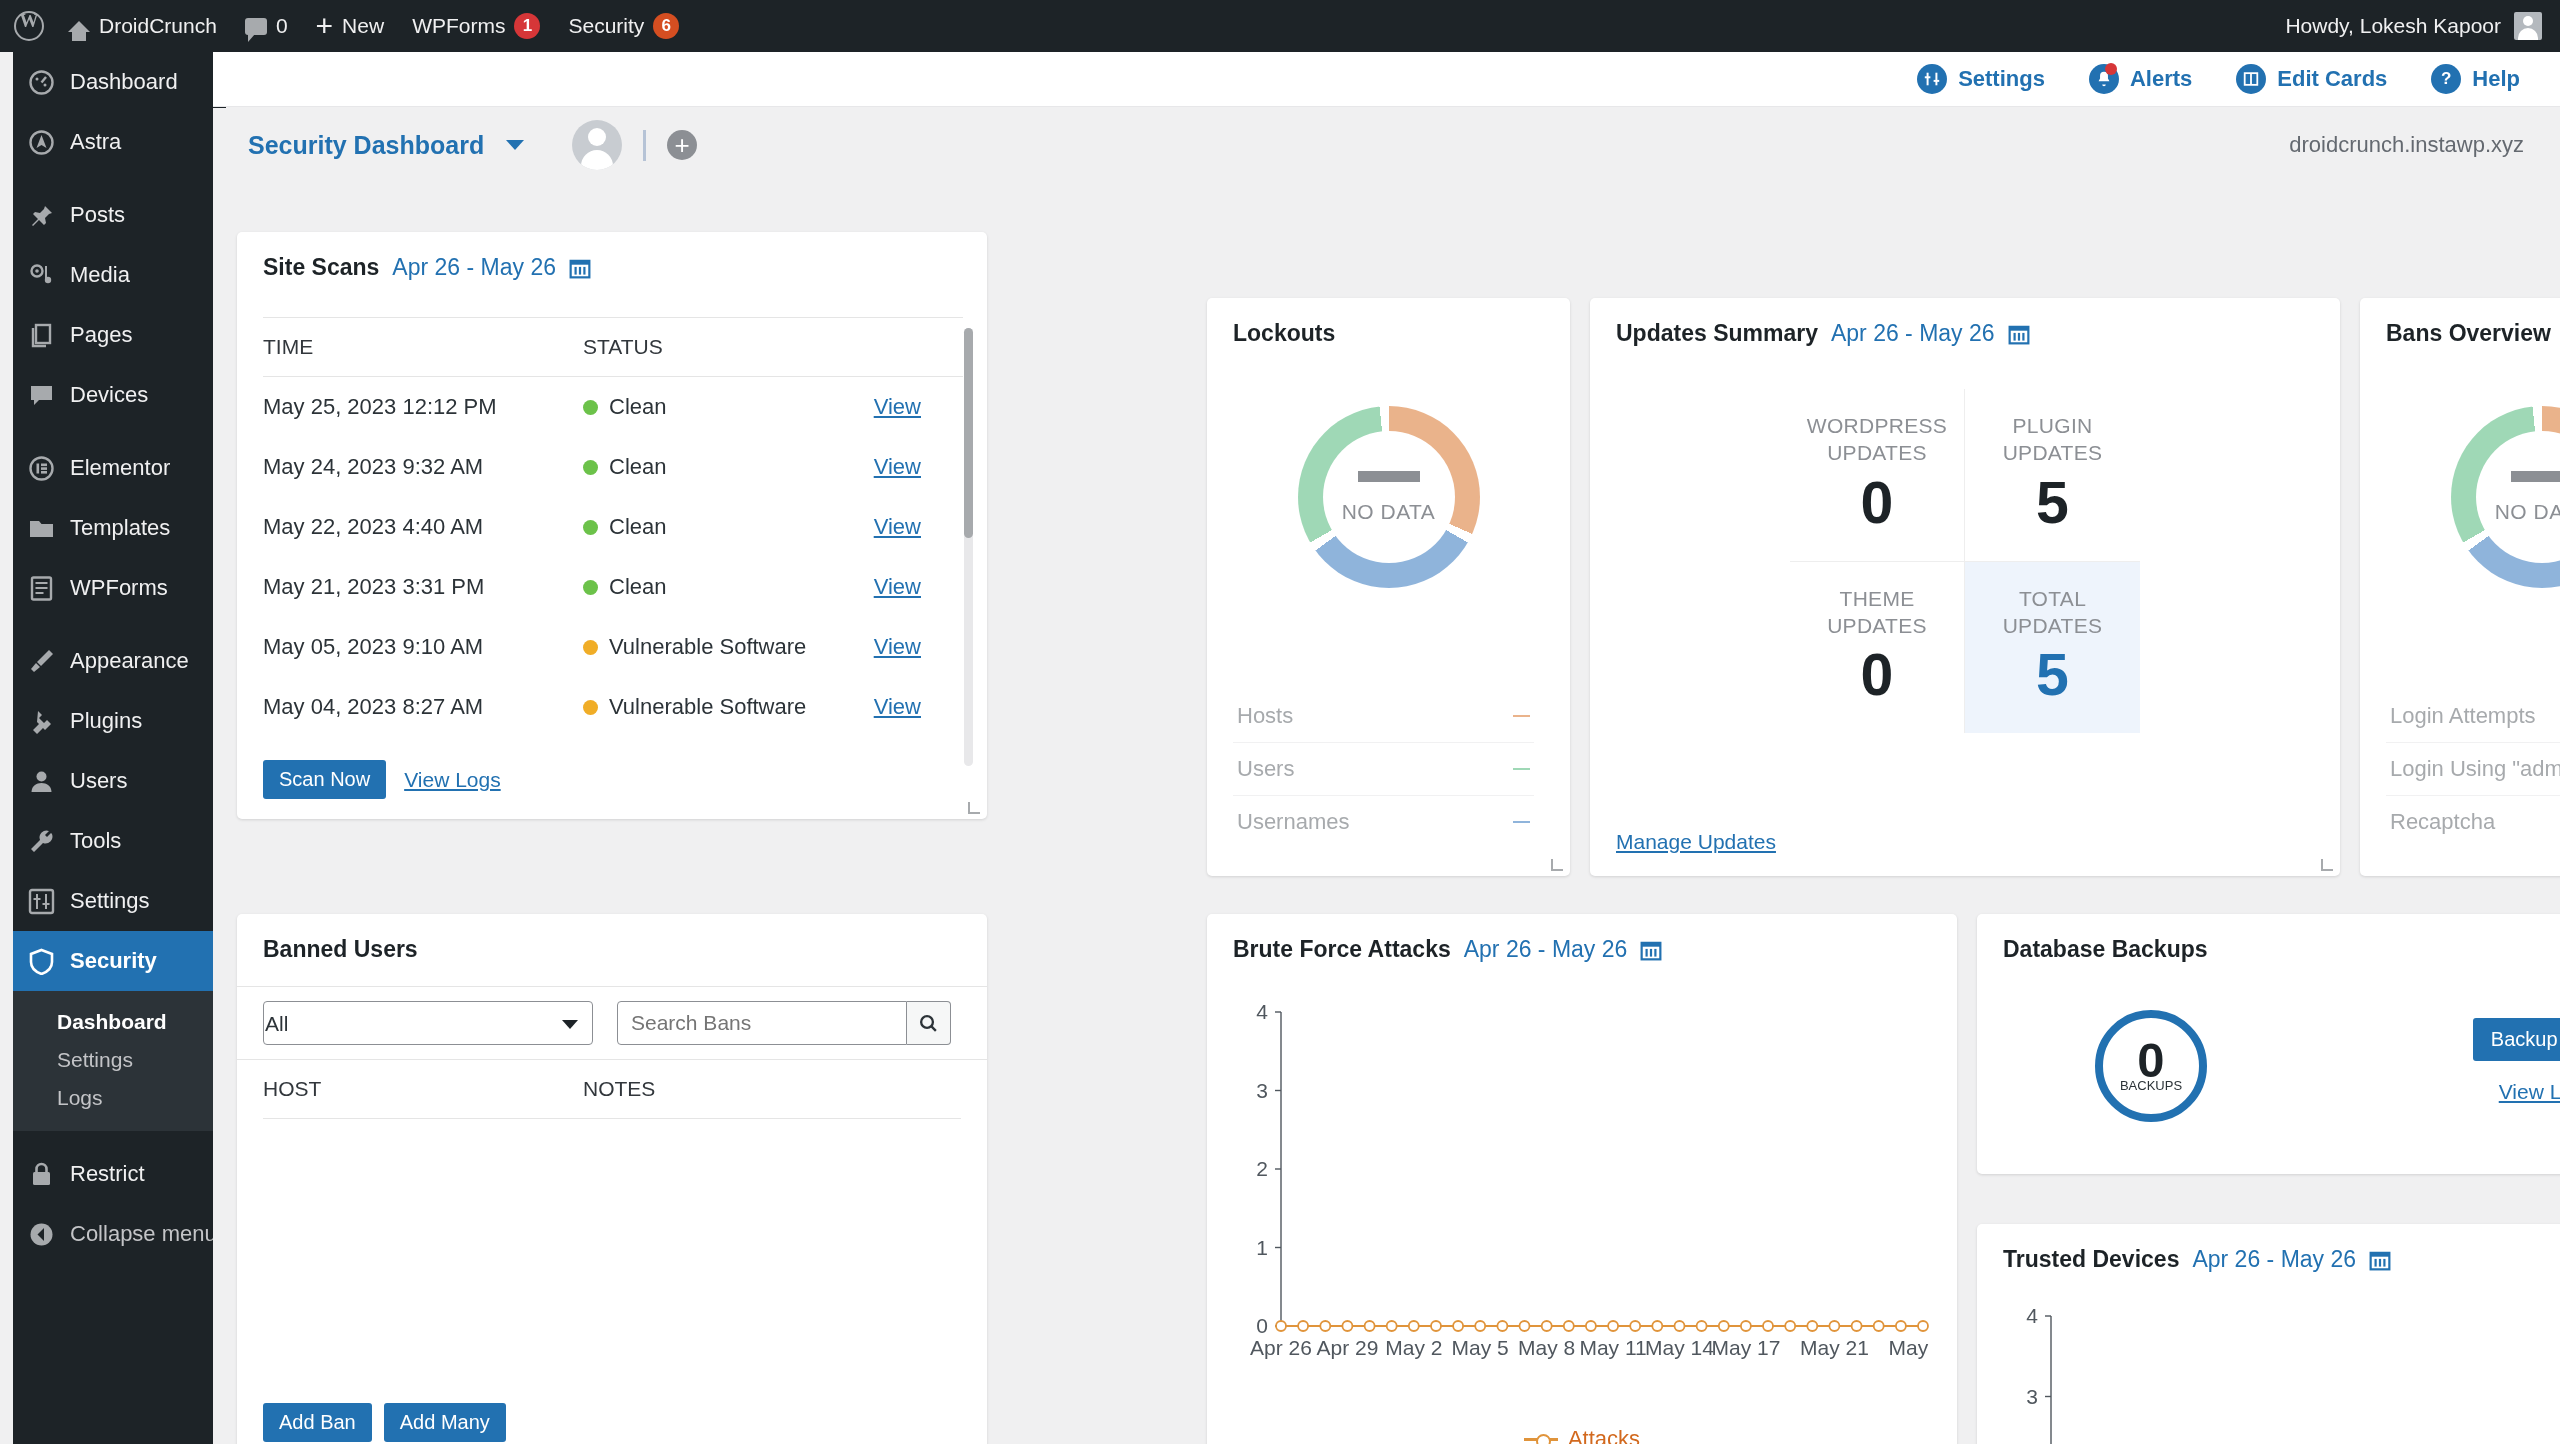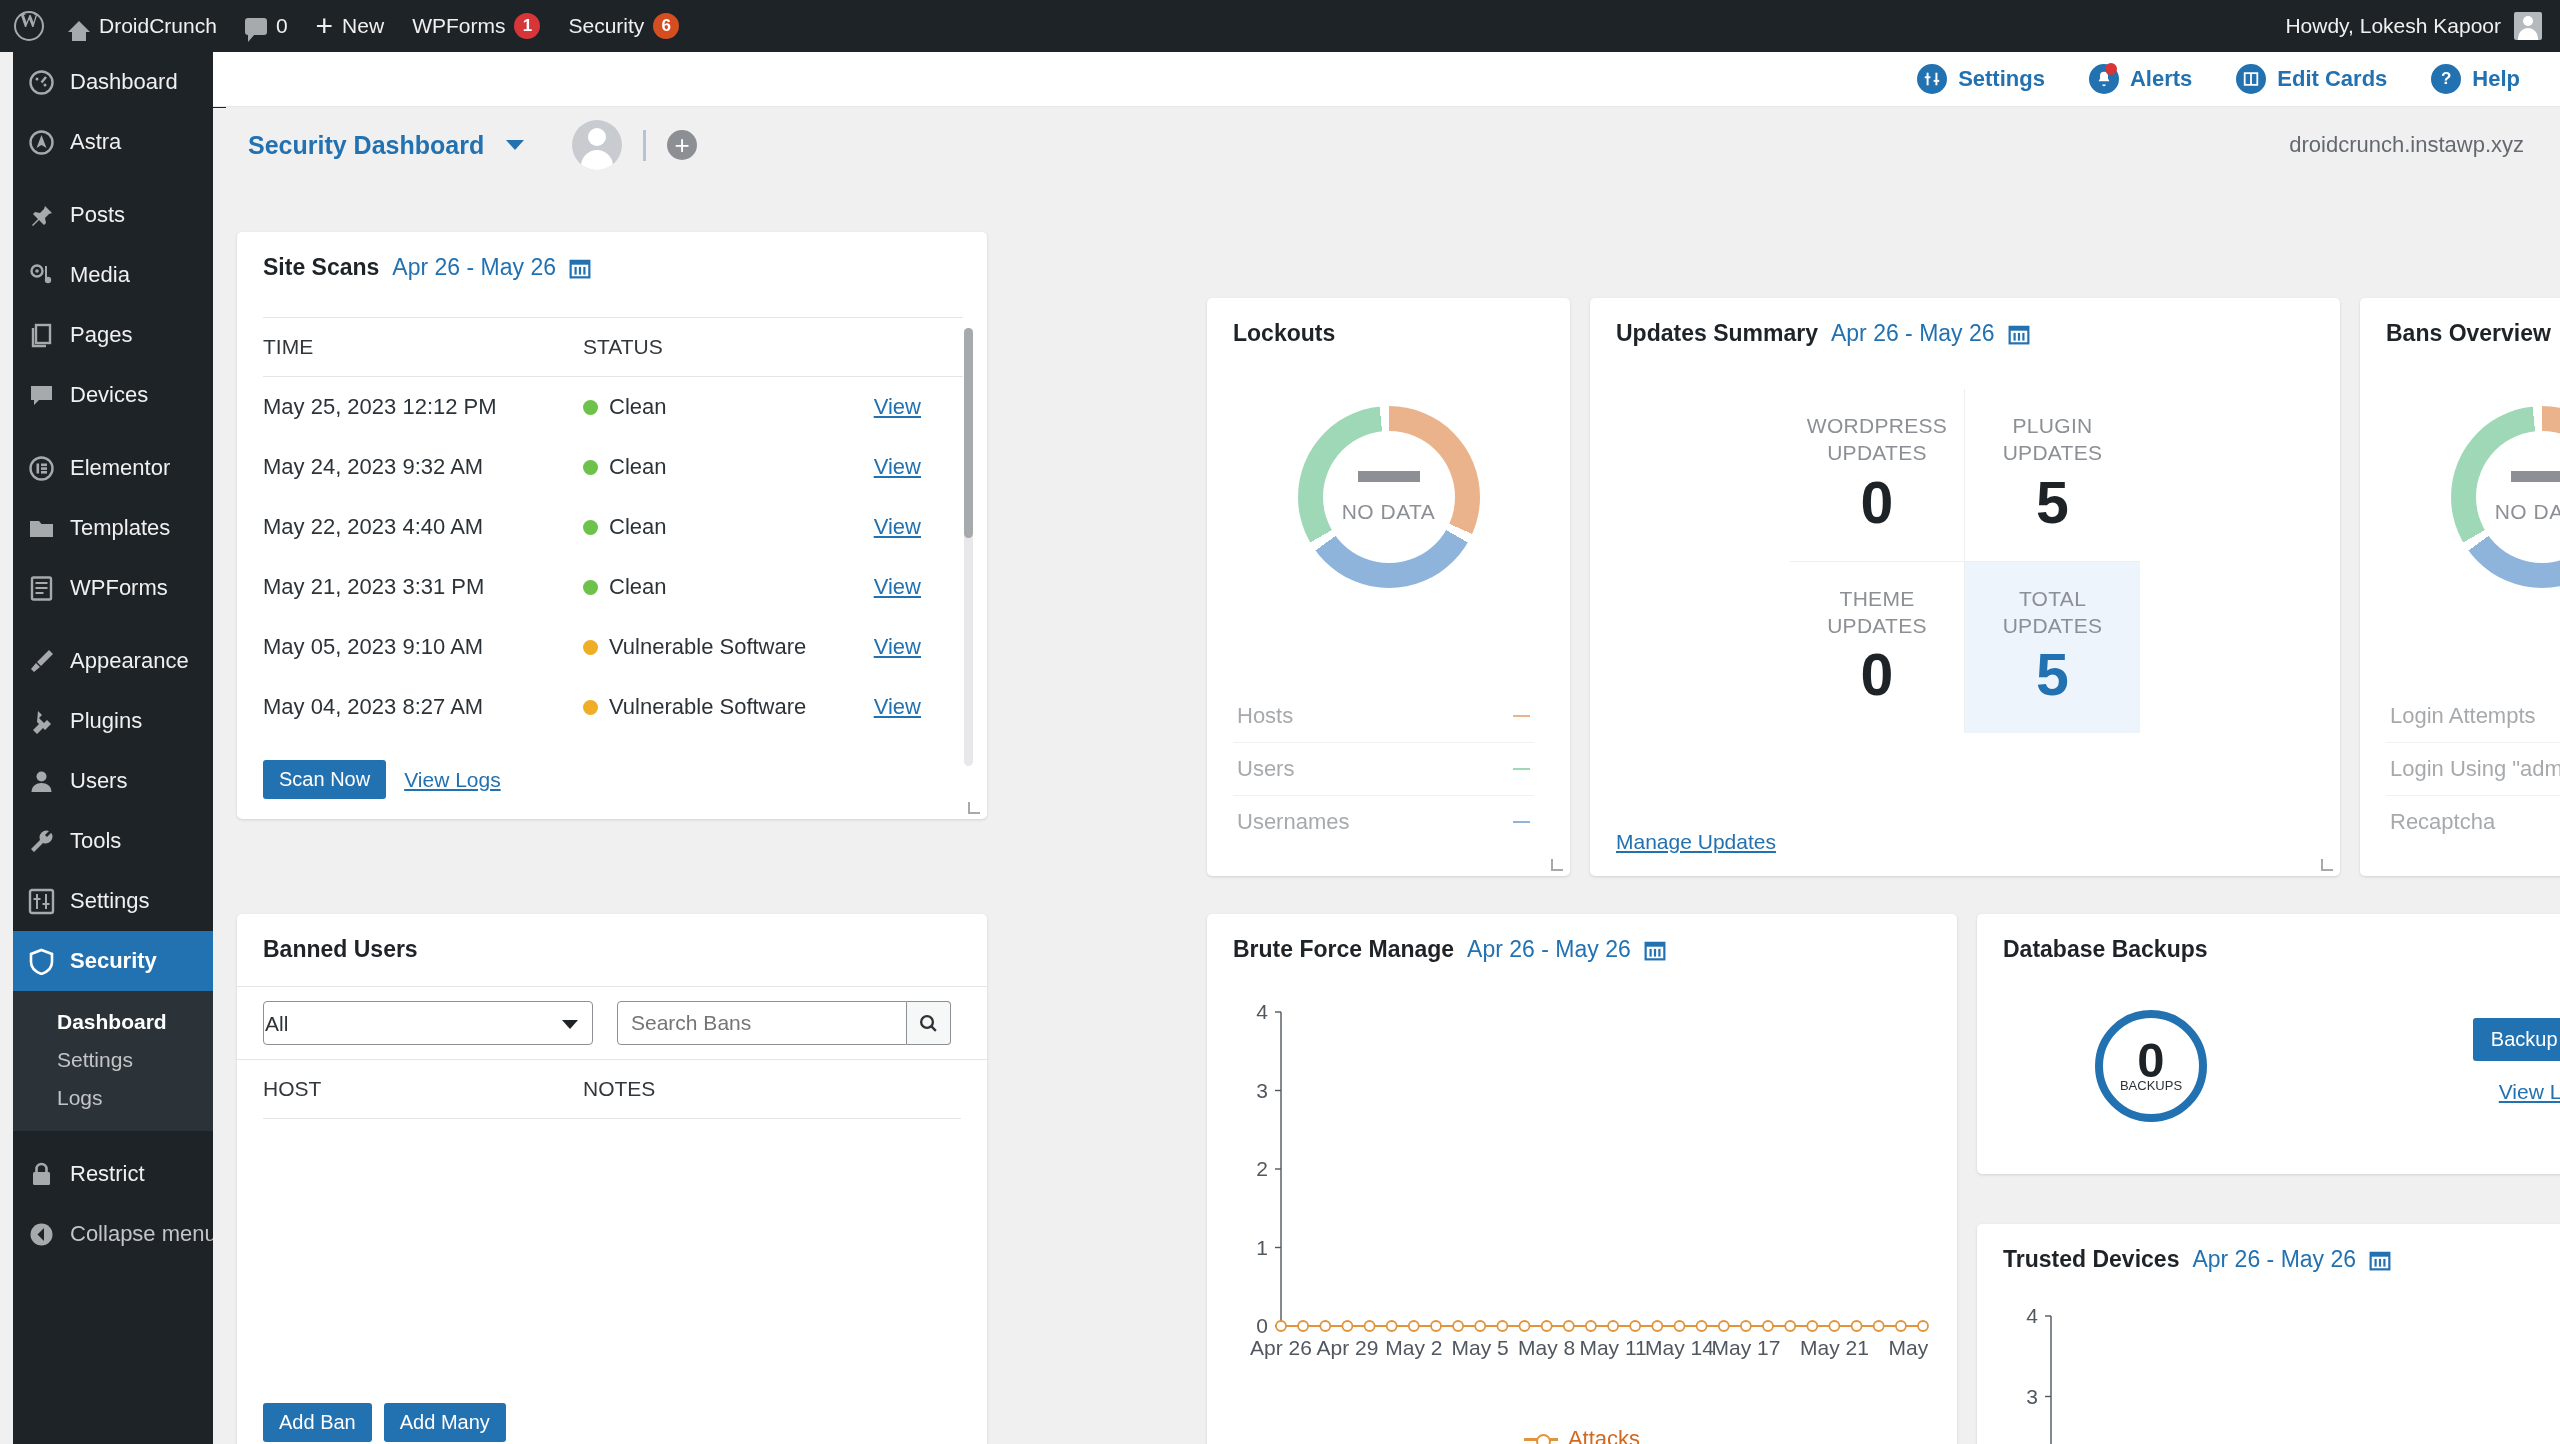--- a/index.html
+++ b/index.html
@@ -668,21 +668,21 @@
       </div>
       <div style="position:absolute; left:26px; bottom:24px; display:flex; gap:12px;">
         <button class="btn-primary">Add Ban</button>
         <button class="btn-primary">Add Many</button>
       </div>
 
     </div>
 
     <div class="card" style="left:994px; top:806px; width:750px; height:556px;">
       <div class="card-head">
-        <span class="card-title">Brute Force Manage</span>
+        <span class="card-title">Brute Force Attacks</span>
         <span class="card-range">Apr 26 - May 26</span>
         <span class="cal-ic">
           <svg viewBox="0 0 20 20">
               <rect x="1.5" y="3.5" width="17" height="15" fill="none" stroke="#2271b1" stroke-width="2"></rect>
               <rect x="1.5" y="3.5" width="17" height="3.5" fill="#2271b1"></rect>
               <rect x="5" y="9" width="2" height="7" fill="#2271b1"></rect>
               <rect x="9" y="9" width="2" height="7" fill="#2271b1"></rect>
               <rect x="13" y="9" width="2" height="7" fill="#2271b1"></rect>
             </svg>
         </span>

